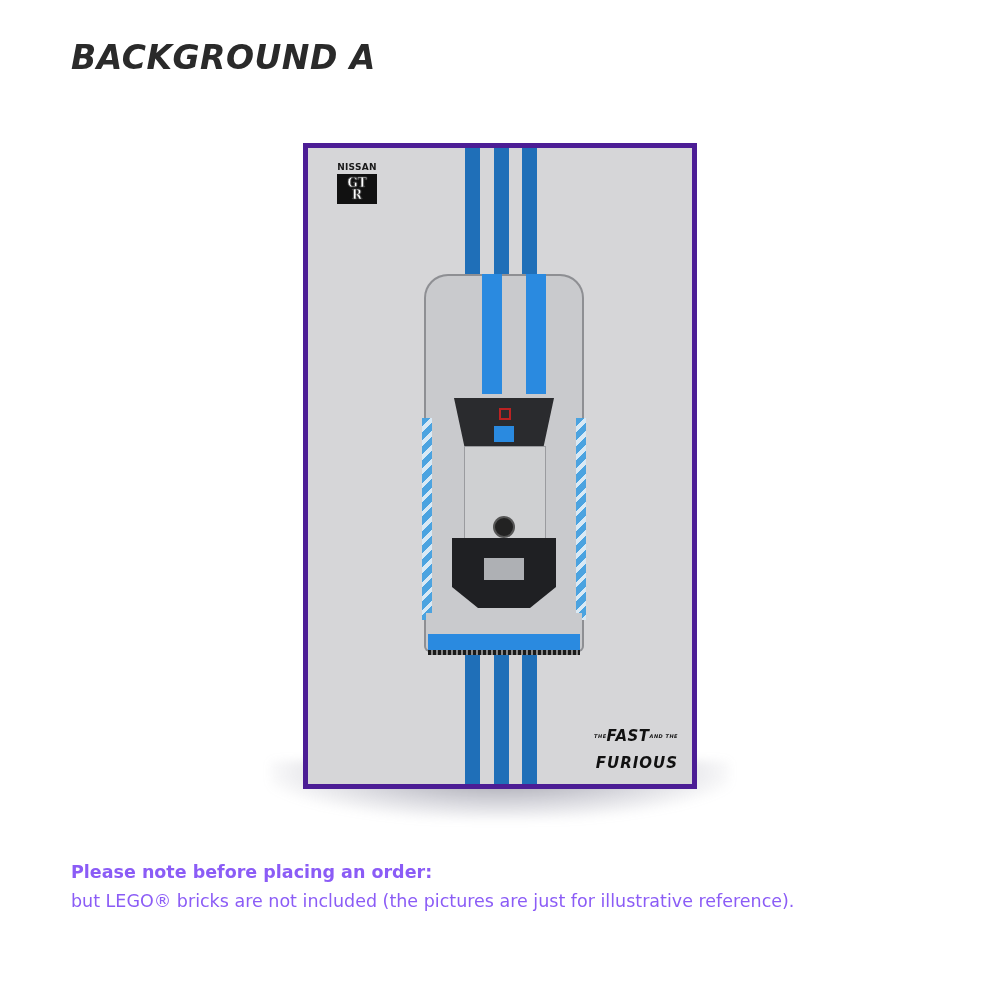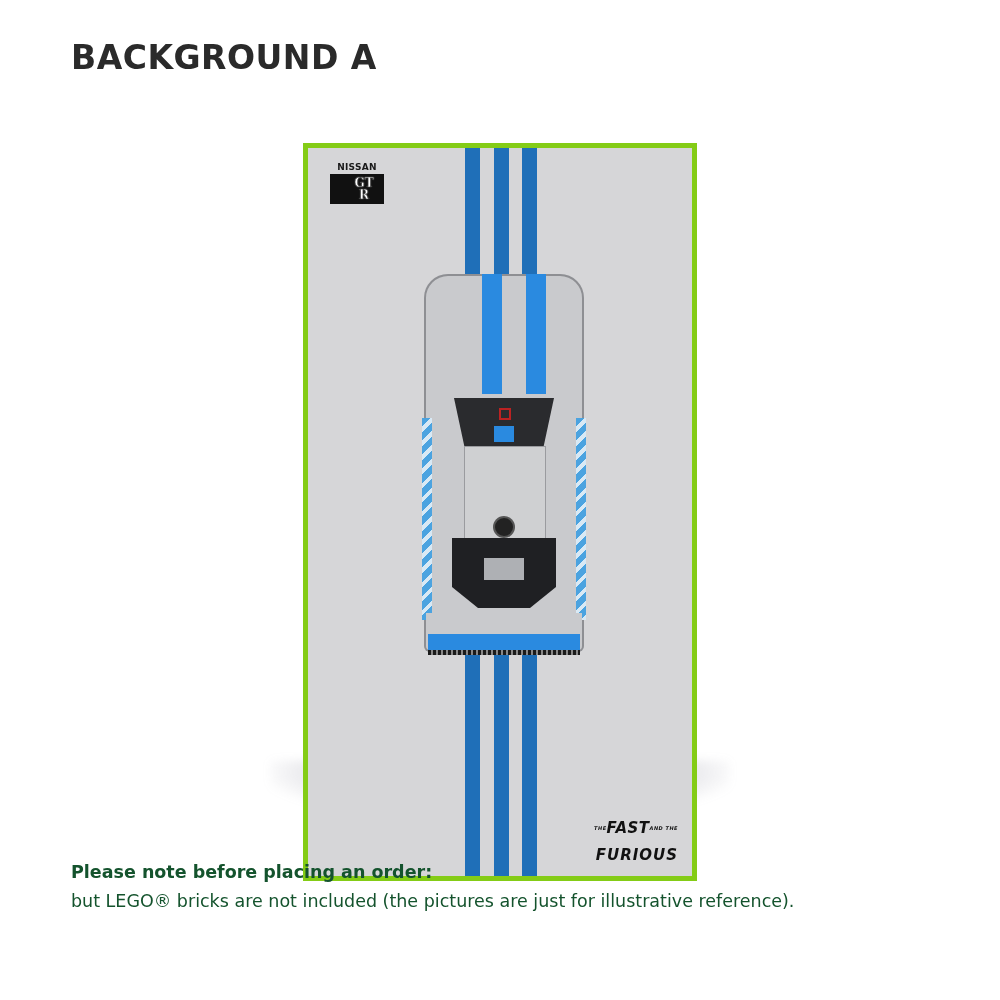--- a/index.html
+++ b/index.html
@@ -1,45 +1,45 @@
 <!DOCTYPE html>
 <html><head>
   <meta charset="utf-8">
   <style>
     html, body { margin:0; padding:0; }
     body { width:1000px; height:1000px; background:#ffffff; position:relative; overflow:hidden; font-family:"DejaVu Sans", sans-serif; color:#2b2b2b; }
-    .title { position:absolute; left:71px; top:38px; font-size:33px; font-weight:bold; letter-spacing:0.5px; color:#2a2a2a; }
+    .title { position:absolute; left:71px; top:38px; font-size:33px; font-weight:bold; letter-spacing:0.5px; color:#2a2a2a;font-style:italic; }
     .shadow { position:absolute; left:270px; top:760px; width:460px; height:60px; background:radial-gradient(ellipse at 50% 20%, rgba(70,70,90,0.55) 0%, rgba(120,120,140,0.3) 45%, rgba(255,255,255,0) 75%); filter:blur(4px); }
-    .frame { position:absolute; left:303px; top:143px; width:394px; height:738px; background:#84cc16; box-sizing:border-box; }
+    .frame { position:absolute; left:303px; top:143px; width:394px; height:646px; background:#4c1d95; box-sizing:border-box; }
     .panel { position:absolute; left:5px; top:5px; right:5px; bottom:5px; background:#d6d6d8; overflow:hidden; }
     .stripe { position:absolute; top:0; bottom:0; width:15px; background:#1f6fb8; }
     .nissan { position:absolute; left:22px; top:14px; width:54px; text-align:center; }
     .nissan-word { font-size:9px; font-weight:bold; color:#1a1a1a; letter-spacing:0.3px; }
-    .gtr-box { margin:2px auto 13px; width:40px; height:30px; background:#111; display:flex; flex-direction:column; align-items:center; justify-content:center;padding-left:14px; }
+    .gtr-box { margin:2px auto 13px; width:40px; height:30px; background:#111; display:flex; flex-direction:column; align-items:center; justify-content:center; }
     .gtr-box span { color:#fff; font-family:"DejaVu Serif", serif; font-weight:bold; line-height:12px; font-size:12px; -webkit-text-stroke:0.5px #111; text-shadow:0 0 1px #fff; }
     .ff { position:absolute; right:14px; bottom:14px; text-align:right; font-style:italic; font-weight:900; color:#111; line-height:13px; }
     .ff .l1 { font-size:15px; letter-spacing:0.5px; }
     .ff .l1 small { font-size:5px; vertical-align:middle; }
     .ff .l2 { font-size:15px; letter-spacing:1px;margin-top:14px; }
     
     .car { position:absolute; left:108px; top:120px; width:176px; height:392px; }
     .car-body { position:absolute; left:8px; top:6px; right:8px; bottom:8px; background:#c9cacd; border-radius:24px 24px 6px 6px; box-shadow:0 0 0 2px #8e8f93 inset; }
     .car-side { position:absolute; top:150px; bottom:40px; width:10px; background:repeating-linear-gradient(135deg,#4ba3e0 0 6px,#d8e9f5 6px 10px); }
     .hood-stripe { position:absolute; top:6px; width:20px; height:120px; background:#2a8ae0; }
     .cockpit { position:absolute; left:38px; top:130px; width:100px; height:70px; background:#2a2b2e; clip-path:polygon(0 0,100% 0,85% 100%,15% 100%); }
     .cockpit-blue { position:absolute; left:78px; top:158px; width:20px; height:16px; background:#2a8ae0; }
     .cockpit-red { position:absolute; left:83px; top:140px; width:8px; height:8px; border:2px solid #b22; }
     .roof { position:absolute; left:48px; top:178px; width:80px; height:120px; background:#cfd0d2; border:1px solid #9a9b9f; }
     .gear { position:absolute; left:79px; top:250px; width:18px; height:18px; border-radius:50%; background:#222; box-shadow:0 0 0 2px #555; }
     .engine { position:absolute; left:36px; top:270px; width:104px; height:70px; background:#1f2023; clip-path:polygon(0 0,100% 0,100% 70%,75% 100%,25% 100%,0 70%); }
     .engine-bits { position:absolute; left:68px; top:290px; width:40px; height:22px; background:#aeb0b4; }
     .rear { position:absolute; left:10px; top:345px; width:156px; height:22px; background:#c9cacd; }
     .bumper { position:absolute; left:12px; top:366px; width:152px; height:16px; background:#2a8ae0; }
     .bumper-dots { position:absolute; left:12px; top:382px; width:152px; height:5px; background:repeating-linear-gradient(90deg,#1a1a1a 0 3px,#888 3px 5px); }
-    .note { position:absolute; left:71px; top:858px; width:880px; font-size:17.5px; line-height:29px; color:#14532d; }
+    .note { position:absolute; left:71px; top:858px; width:880px; font-size:17.5px; line-height:29px; color:#8b5cf6; }
     .note-title { font-weight:bold; }
   </style>
 </head>
 <body>
 
 <div class="title">BACKGROUND A</div>
 
 <div class="shadow"></div>
 
 <div class="frame">

